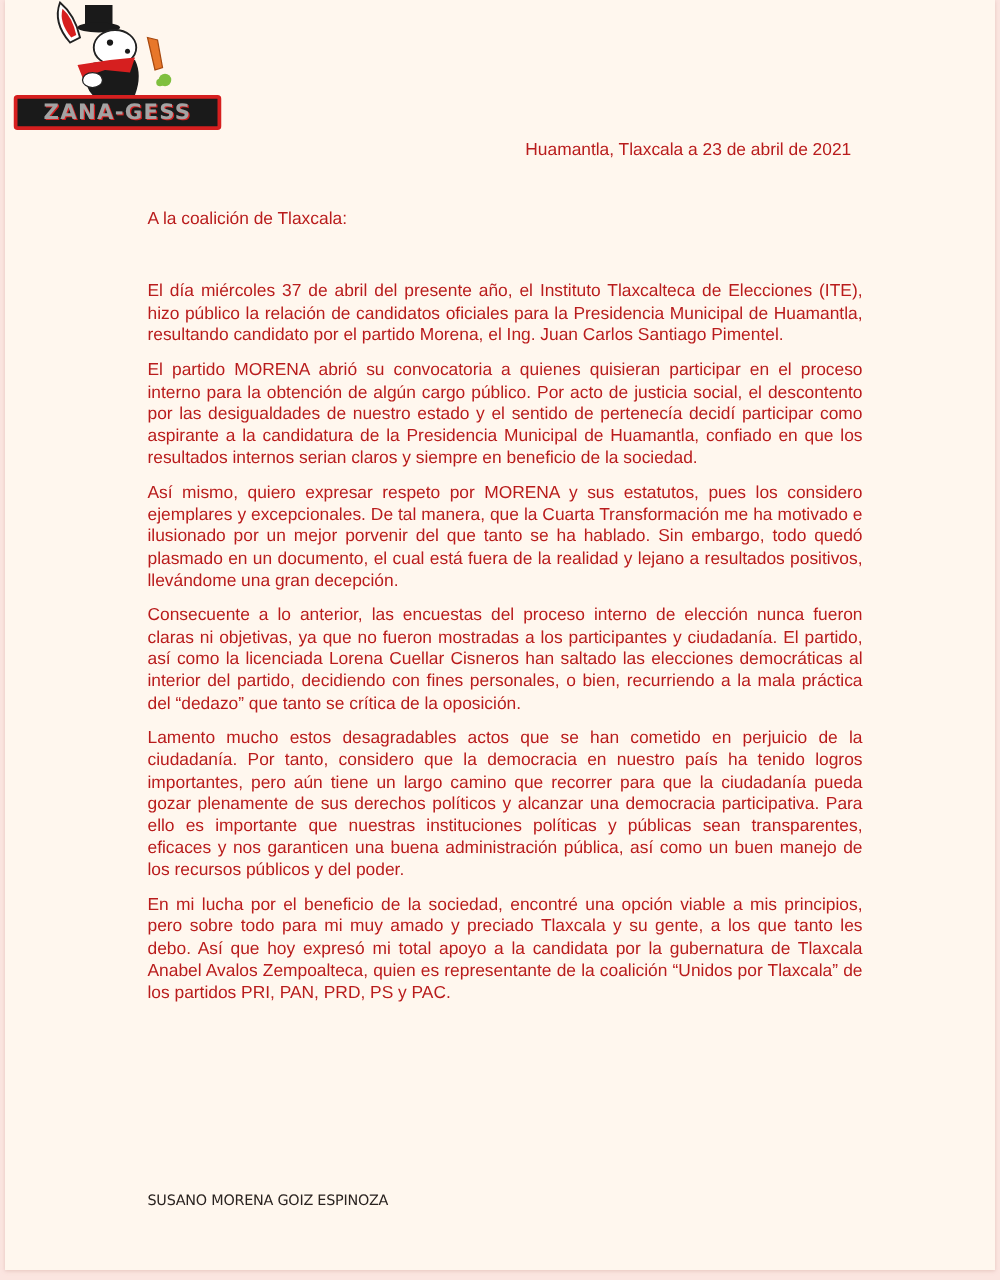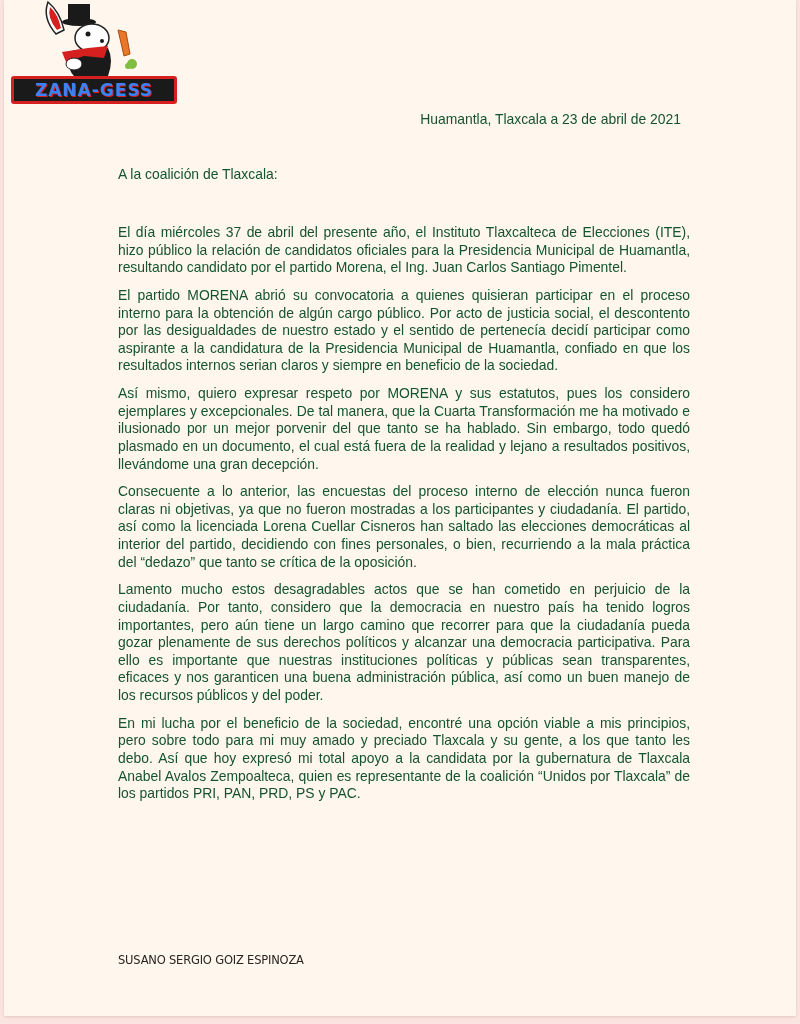--- a/index.html
+++ b/index.html
@@ -26,28 +26,28 @@
       width: 166px; height: 28px;
       background: #1a1a1a;
       border: 3px solid #d61f1f;
       border-radius: 3px;
       display: flex; align-items: center; justify-content: center;
     }
     .logo-text {
       font-family: "DejaVu Sans", sans-serif;
       font-weight: bold;
       font-size: 17px;
-      color: #3b82f6;
+      color: #a3a3a3;
       letter-spacing: 1px;
       text-shadow: 1px 1px 0 #d61f1f;
     }
     .text {
       font-family: "Liberation Sans", sans-serif;
       font-size: 13.9px;
-      color: #14532d;
+      color: #b91c1c;
     }
     .date {
       position: absolute;
       top: 111px; right: 115px;
     }
     .salutation {
       position: absolute;
       left: 114px; top: 166px;
     }
     .body {
@@ -108,14 +108,14 @@
 
   <div class="text body">
     <p>El día miércoles 37 de abril del presente año, el Instituto Tlaxcalteca de Elecciones (ITE), hizo público la relación de candidatos oficiales para la Presidencia Municipal de Huamantla, resultando candidato por el partido Morena, el Ing. Juan Carlos Santiago Pimentel.</p>
     <p>El partido MORENA abrió su convocatoria a quienes quisieran participar en el proceso interno para la obtención de algún cargo público. Por acto de justicia social, el descontento por las desigualdades de nuestro estado y el sentido de pertenecía decidí participar como aspirante a la candidatura de la Presidencia Municipal de Huamantla, confiado en que los resultados internos serian claros y siempre en beneficio de la sociedad.</p>
     <p>Así mismo, quiero expresar respeto por MORENA y sus estatutos, pues los considero ejemplares y excepcionales. De tal manera, que la Cuarta Transformación me ha motivado e ilusionado por un mejor porvenir del que tanto se ha hablado. Sin embargo, todo quedó plasmado en un documento, el cual está fuera de la realidad y lejano a resultados positivos, llevándome una gran decepción.</p>
     <p>Consecuente a lo anterior, las encuestas del proceso interno de elección nunca fueron claras ni objetivas, ya que no fueron mostradas a los participantes y ciudadanía.  El partido, así como la licenciada Lorena Cuellar Cisneros han saltado las elecciones democráticas al interior del partido, decidiendo con fines personales, o bien, recurriendo a la mala práctica del “dedazo” que tanto se crítica de la oposición.</p>
     <p>Lamento mucho estos desagradables actos que se han cometido en perjuicio de la ciudadanía. Por tanto, considero que la democracia en nuestro país ha tenido logros importantes, pero aún tiene un largo camino que recorrer para que la ciudadanía pueda gozar plenamente de sus derechos políticos y alcanzar una democracia participativa. Para ello es importante que nuestras instituciones políticas y públicas sean transparentes, eficaces y nos garanticen una buena administración pública, así como un buen manejo de los recursos públicos y del poder.</p>
     <p>En mi lucha por el beneficio de la sociedad, encontré una opción viable a mis principios, pero sobre todo para mi muy amado y preciado Tlaxcala y su gente, a los que tanto les debo. Así que hoy expresó mi total apoyo a la candidata por la gubernatura de Tlaxcala Anabel Avalos Zempoalteca, quien es representante de la coalición “Unidos por Tlaxcala” de los partidos PRI, PAN, PRD, PS y PAC.</p>
   </div>
 
-  <div class="signature">SUSANO SERGIO GOIZ ESPINOZA</div>
+  <div class="signature">SUSANO MORENA GOIZ ESPINOZA</div>
 </div>
 
 </body></html>

